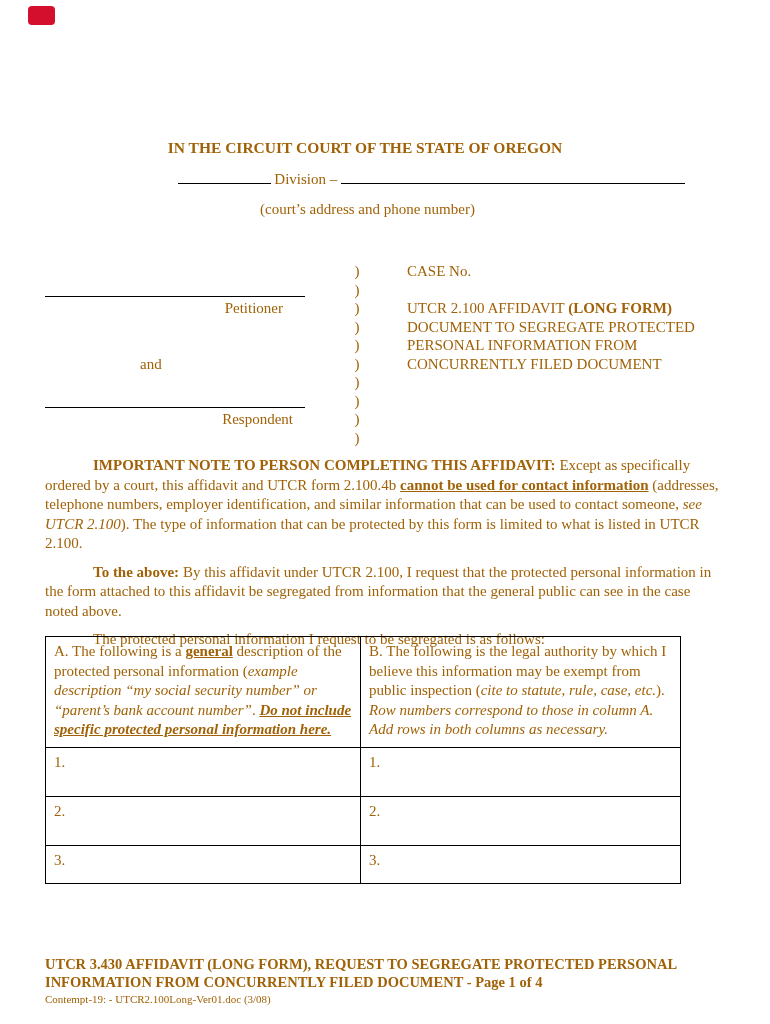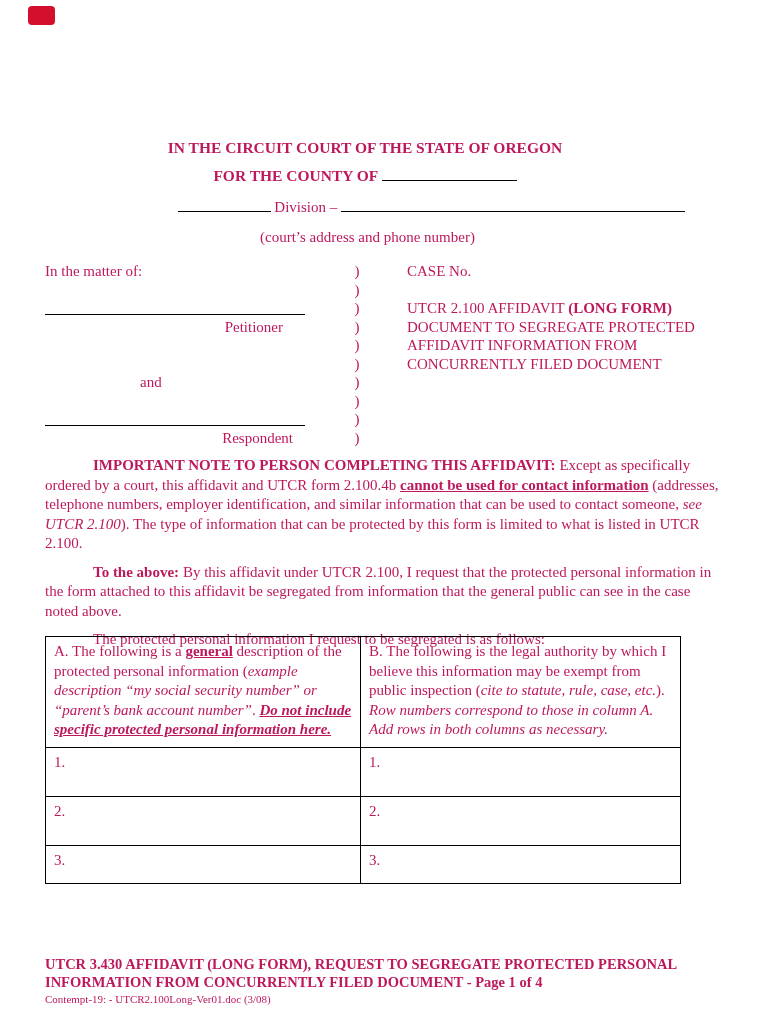--- a/index.html
+++ b/index.html
@@ -2,21 +2,21 @@
 <html><head>
 <meta charset="utf-8">
 <style>
   * { margin:0; padding:0; box-sizing:border-box; }
   html,body { background:#ffffff; }
   .page {
     position:relative;
     width:770px; height:1024px;
     background:#fff;
     font-family:"Liberation Serif","DejaVu Serif",serif;
-    font-size:15px; color:#be185d;
+    font-size:15px; color:#a16207;
     overflow:hidden;
   }
   .bold{font-weight:bold}
   .italic{font-style:italic}
   .underline{text-decoration:underline}
   .biu{font-weight:bold;font-style:italic;text-decoration:underline}
 
   .logo-mark{
     position:absolute; left:28px; top:6px;
     width:27px; height:19px;
@@ -67,33 +67,28 @@
 </style>
 </head>
 <body>
 
 <div class="page">
 
   <div class="logo-mark"></div>
 
   <div class="header">
     <div class="h-line1">IN THE CIRCUIT COURT OF THE STATE OF OREGON</div>
-    <div class="h-line2">
-      <span>FOR THE COUNTY OF</span>
-      <span class="blank county-blank"></span>
-    </div>
     <div class="division-line">
       <span class="blank division-blank1"></span><span> Division – </span><span class="blank division-blank2"></span>
     </div>
     <div class="address-note">(court’s address and phone number)</div>
   </div>
 
   <div class="caption">
     <div class="cap-left">
-      <div class="cap-line">In the matter of:</div>
       <div class="cap-line"></div>
       <div class="cap-line fill-line">
           <span class="fill-blank"></span>
         </div>
       <div class="cap-line petitioner-line">Petitioner</div>
       <div class="cap-line"></div>
       <div class="cap-line"></div>
       <div class="cap-line and-line">and</div>
       <div class="cap-line"></div>
       <div class="cap-line fill-line">
@@ -111,21 +106,21 @@
       <div class="cap-line">)</div>
       <div class="cap-line">)</div>
       <div class="cap-line">)</div>
       <div class="cap-line">)</div>
     </div>
     <div class="cap-right">
       <div class="cap-line">CASE No.</div>
       <div class="cap-line"></div>
       <div class="cap-line"><span>UTCR 2.100 AFFIDAVIT </span><span class="bold">(LONG FORM)</span></div>
       <div class="cap-line">DOCUMENT TO SEGREGATE PROTECTED</div>
-      <div class="cap-line">AFFIDAVIT INFORMATION FROM</div>
+      <div class="cap-line">PERSONAL INFORMATION FROM</div>
       <div class="cap-line">CONCURRENTLY FILED DOCUMENT</div>
       <div class="cap-line"></div>
       <div class="cap-line"></div>
       <div class="cap-line"></div>
       <div class="cap-line"></div>
     </div>
   </div>
 
   <div class="bodytext">
     <p class="para"><span class="bold">IMPORTANT NOTE TO PERSON COMPLETING THIS AFFIDAVIT:</span><span> Except as specifically ordered by a court, this affidavit and UTCR form 2.100.4b </span><span class="bold underline">cannot be used for contact information</span><span> (addresses, telephone numbers, employer identification, and similar information that can be used to contact someone, </span><span class="italic">see UTCR 2.100</span><span>).  The type of information that can be protected by this form is limited to what is listed in UTCR 2.100.</span></p>

